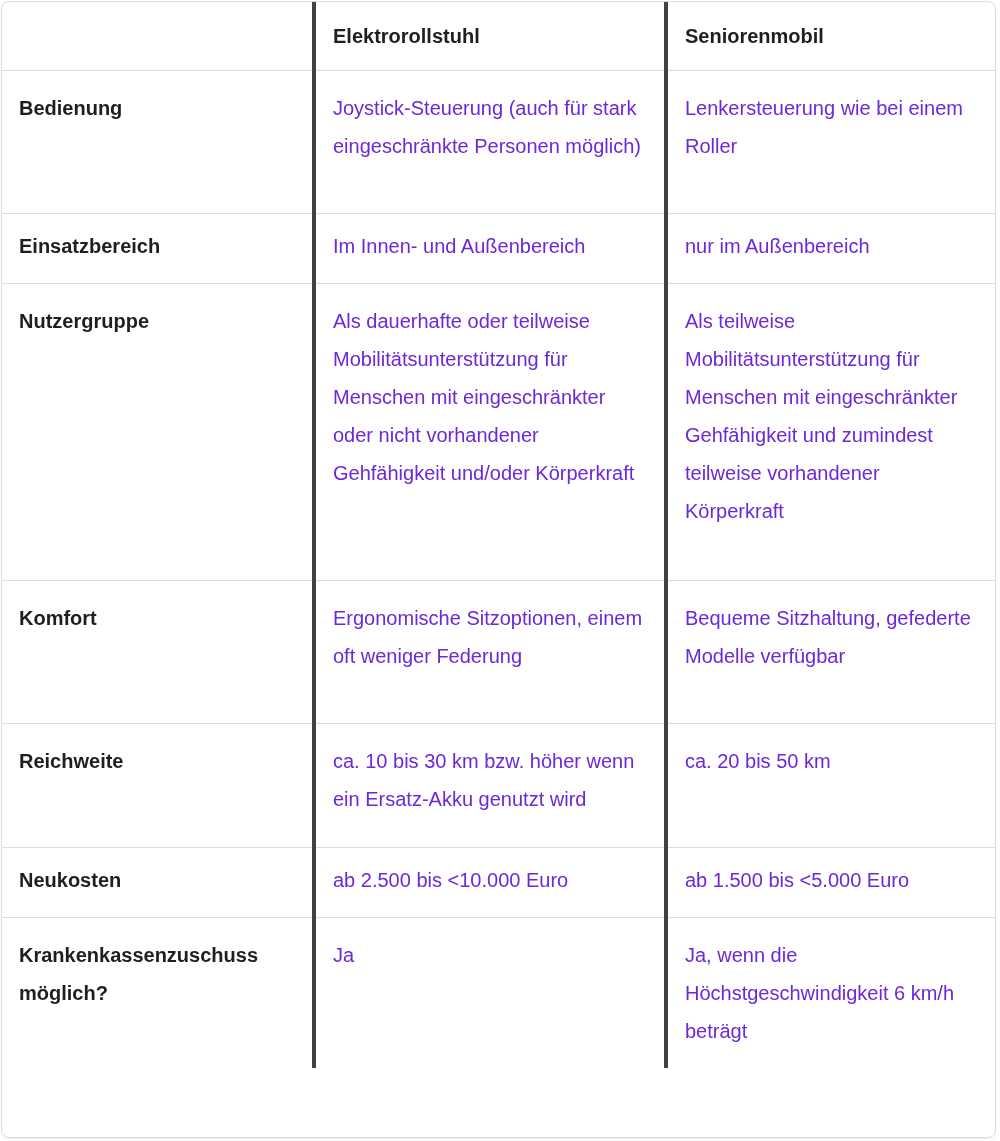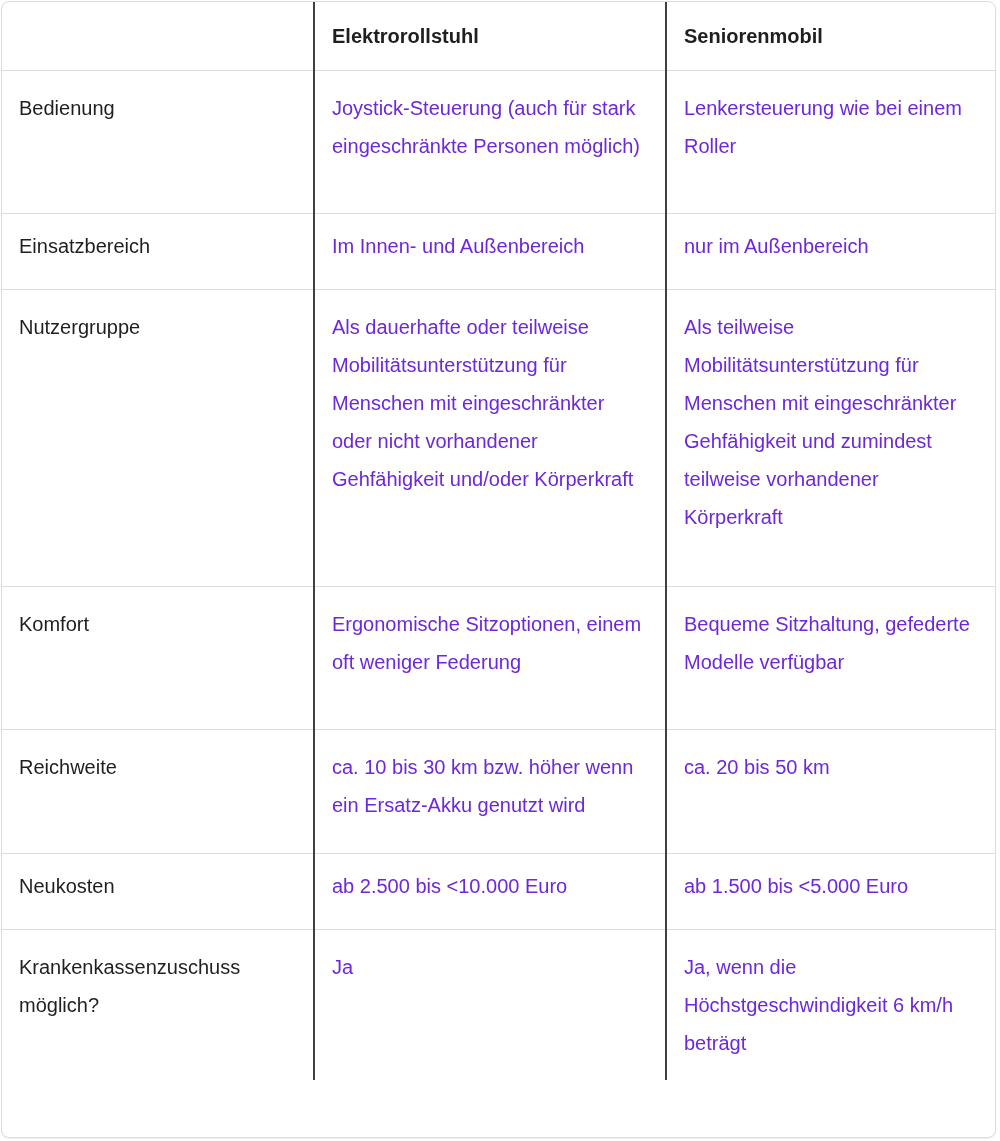--- a/index.html
+++ b/index.html
@@ -16,38 +16,38 @@
     font-family: "Liberation Sans", "DejaVu Sans", sans-serif;
     font-size: 20px; color: #1f1f1f;
   }
   col.c0 { width: 312px; }
   col.c1 { width: 352px; }
   col.c2 { width: auto; }
   th, td {
     text-align: left; vertical-align: top;
     padding: 18px 17px 18px 17px;
     line-height: 38px;
-    border-right: 2px solid #404040;
+    border-right: 4px solid #404040;
     border-bottom: 1px solid #dcdcdc;
   }
   th:last-child, td:last-child { border-right: none; }
   tbody tr:last-child td, tbody tr:last-child th { border-bottom: none; }
   thead th { font-weight: bold; padding-top: 15px; padding-bottom: 15px; }
-  tbody th { font-weight: normal; }
+  tbody th { font-weight: bold; }
   td { font-weight: normal; color: #6d28d9; }
   tr.r-head { height: 68px; }
   tr.r1 { height: 143px; }
   tr.r2 { height: 66px; }
   tr.r3 { height: 297px; }
   tr.r4 { height: 143px; }
   tr.r5 { height: 67px; }
   tr.r6 { height: 124px; }
   tr.r7 { height: 67px; }
   tr.r8 { height: 143px; }
-  tr.r2 td, tr.r2 th, tr.r5 td, tr.r5 th, tr.r7 td, tr.r7 th { padding-top: 13px; padding-bottom: 24px; }
+  tr.r2 td, tr.r2 th, tr.r5 td, tr.r5 th, tr.r7 td, tr.r7 th { padding-top: 13px; padding-bottom: 18px; }
 </style>
 </head>
 <body>
 
 <div class="wrap">
 <table>
   <colgroup>
         <col class="c0">
         <col class="c1">
         <col class="c2">

